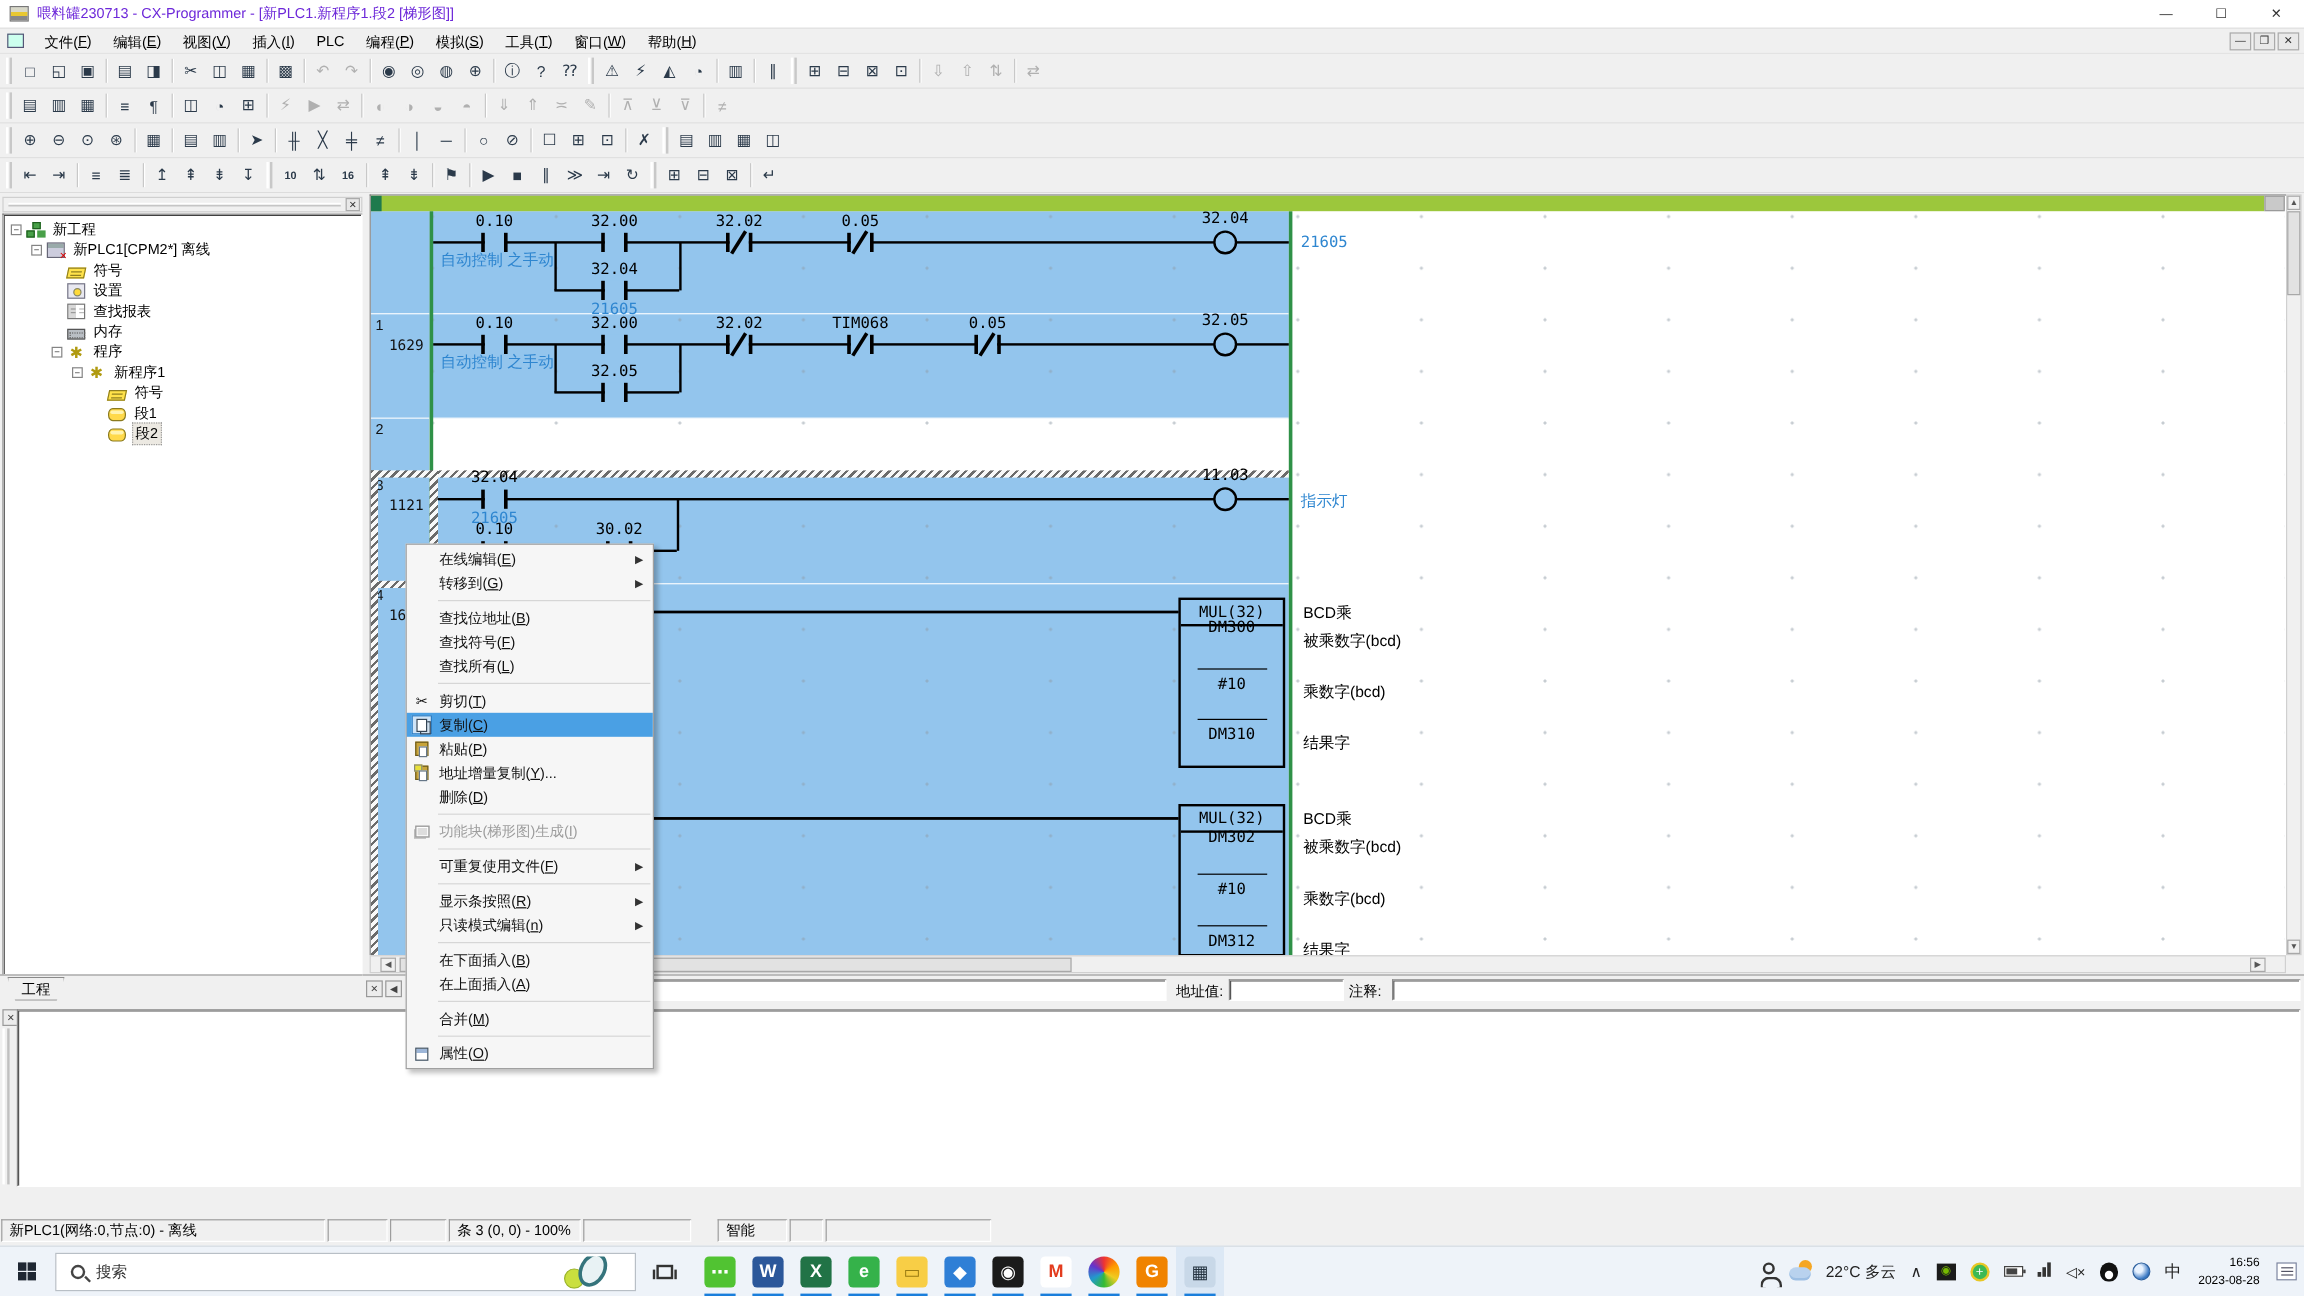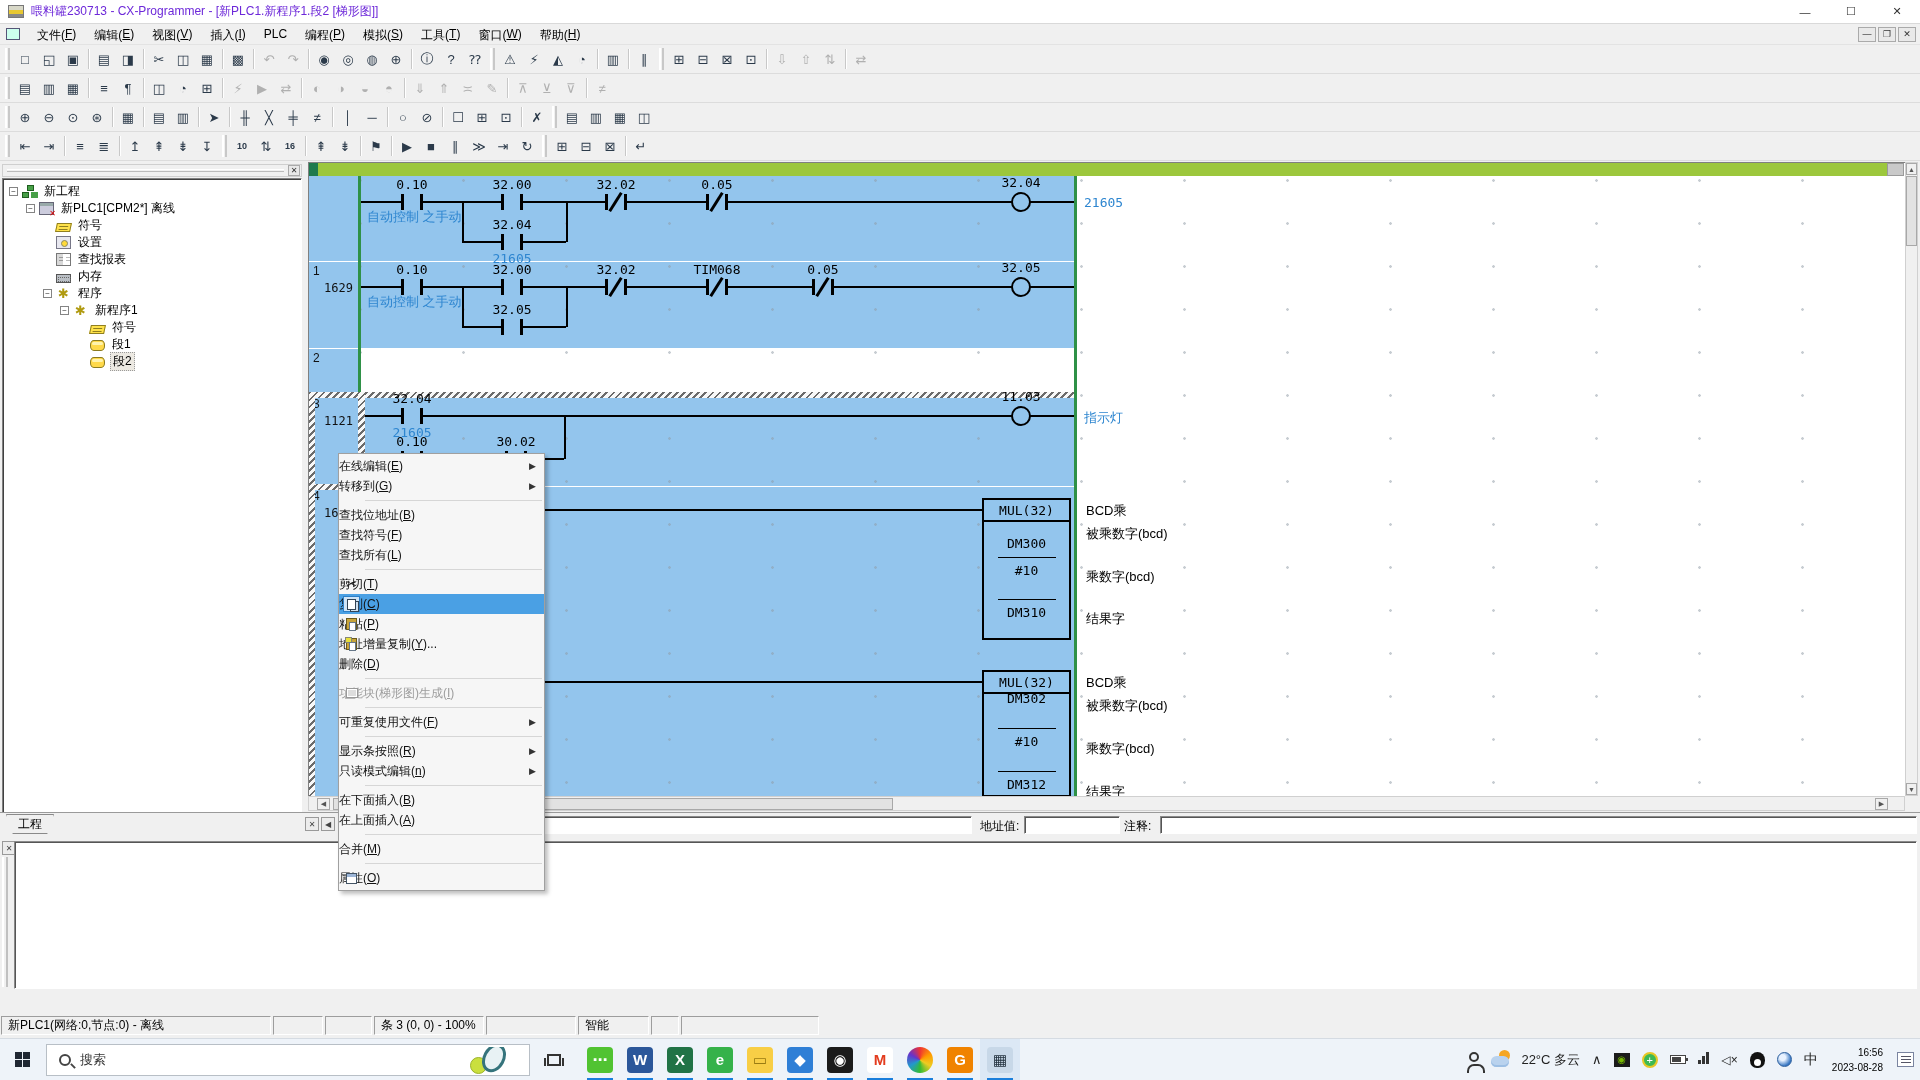--- a/index.html
+++ b/index.html
@@ -153,21 +153,21 @@
   .sigbar{display:inline-block;width:3px;background:#333;margin-right:1px;}
   #qq-icon{width:15px;height:16px;background:#111;border-radius:50% 50% 45% 45%;position:relative;}
   #qq-icon::after{content:"";position:absolute;left:4px;top:7px;width:7px;height:7px;background:#fff;border-radius:50%;}
   #globe-icon{width:15px;height:15px;border-radius:50%;background:radial-gradient(circle at 35% 35%,#e8f2ff 25%,#3a78c3 70%);border:1px solid #2c5f9e;}
   #clock-block{display:flex;flex-direction:column;align-items:flex-end;justify-content:center;line-height:15px;font-size:10px;padding:0 8px;}
   #notes-icon{width:17px;height:15px;background:#fff;border:1px solid #7a8graph4a0;border:1px solid #7a84a0;position:relative;}
   #notes-icon::after{content:"";position:absolute;left:3px;top:3px;width:10px;height:1px;background:#556;box-shadow:0 3px 0 #556,0 6px 0 #556;}
 
   
   #context-menu{position:absolute;left:338px;top:453px;width:207px;background:#f6f6f6;border:1px solid #a0a0a0;box-shadow:3px 3px 4px rgba(0,0,0,.25);z-index:100;padding:2px 0;}
-  .cm-item{height:20px;display:flex;align-items:center;position:relative;font-size:12px;color:#111;}
+  .cm-item{height:20px;display:flex;align-items:center;position:relative;padding-left:27px;font-size:12px;color:#111;}
   .cm-item.hl{background:#4aa0e4;}
   .cm-item.dis{color:#9d9d9d;}
   .cm-sep{height:1px;background:#d6d6d6;margin:4px 2px 4px 26px;}
   .cm-arrow{position:absolute;right:8px;font-size:9px;color:#333;}
   .cm-icon{position:absolute;left:4px;top:2px;width:17px;height:16px;display:flex;align-items:center;justify-content:center;font-size:12px;}
   .cm-item.hl .cm-icon{background:#cfe4f7;border:1px solid #2d7ec4;}
   .mi-copy{width:9px;height:11px;background:#fff;border:1px solid #345;box-shadow:3px 2px 0 -1px #cfe0ef,3px 2px 0 0 #345;}
   .mi-paste{width:11px;height:12px;background:#c8a43a;border:1px solid #6b5a1c;position:relative;}
   .mi-paste::after{content:"";position:absolute;left:2px;top:3px;width:5px;height:7px;background:#fff;border:1px solid #678;}
   .mi-paste.inc::before{content:"";position:absolute;left:-2px;top:-2px;width:5px;height:4px;background:#e8e03a;border:1px solid #887;}
@@ -572,21 +572,21 @@
         <div class="abs opname" style="left: 667px; top: 97px;">32.05</div>
         <div class="abs coil" style="left: 702px; top: 243px; width: 20px; height: 20px;"></div>
         <div class="abs opname" style="left: 667px; top: 226px;">11.03</div>
         <div class="runglbl" style="left: 58px; top: 45px;">自动控制 之手动</div>
         <div class="runglbl" style="left: 58px; top: 130px;">自动控制 之手动</div>
         <div class="outcmt" style="left: 775px; top: 32px;">21605</div>
         <div class="outcmt" style="left: 775px; top: 246px;">指示灯</div>
         <div class="abs wire" style="left: 52px; top: 346px; width: 621px; height: 2px;"></div>
         <div class="abs fblock" style="left: 673px; top: 335px; width: 89px; height: 142px;">
           <div class="fbheader">MUL(32)</div>
-          <div class="fbrow" style="top: 36px;">DM300</div>
+          <div class="fbrow" style="top: 16px;">DM300</div>
           <div class="fbrow" style="top: 63px;">#10</div>
           <div class="fbline" style="top: 57px;"></div>
           <div class="fbrow" style="top: 105px;">DM310</div>
           <div class="fbline" style="top: 99px;"></div>
         </div>
         <div class="fblabel" style="left: 777px; top: 339px;">BCD乘</div>
         <div class="fblabel" style="left: 777px; top: 362px;">被乘数字(bcd)</div>
         <div class="fblabel" style="left: 777px; top: 405px;">乘数字(bcd)</div>
         <div class="fblabel" style="left: 777px; top: 447px;">结果字</div>
         <div class="abs wire" style="left: 52px; top: 518px; width: 621px; height: 2px;"></div>
@@ -722,21 +722,21 @@
       <div>属性(<u>O</u>)</div>
     </div>
   </div>
 
 <div id="statusbar">
     <div class="status-cell" style="width: 270px;">新PLC1(网络:0,节点:0) - 离线</div>
     <div class="status-cell" style="width: 50px;"></div>
     <div class="status-cell" style="width: 47px;"></div>
     <div class="status-cell" style="width: 110px;">条 3 (0, 0)  - 100%</div>
     <div class="status-cell" style="width: 90px;"></div>
-    <div class="status-cell" style="width: 71px;">智能</div>
+    <div class="status-cell" style="width: 58px; margin-left: 20px;">智能</div>
     <div class="status-cell" style="width: 28px;"></div>
     <div class="status-cell" style="width: 138px;"></div>
   </div>
 
 <div id="taskbar">
   <div id="start-btn">
     <div id="win-logo">
         <span></span>
         <span></span>
         <span></span>

